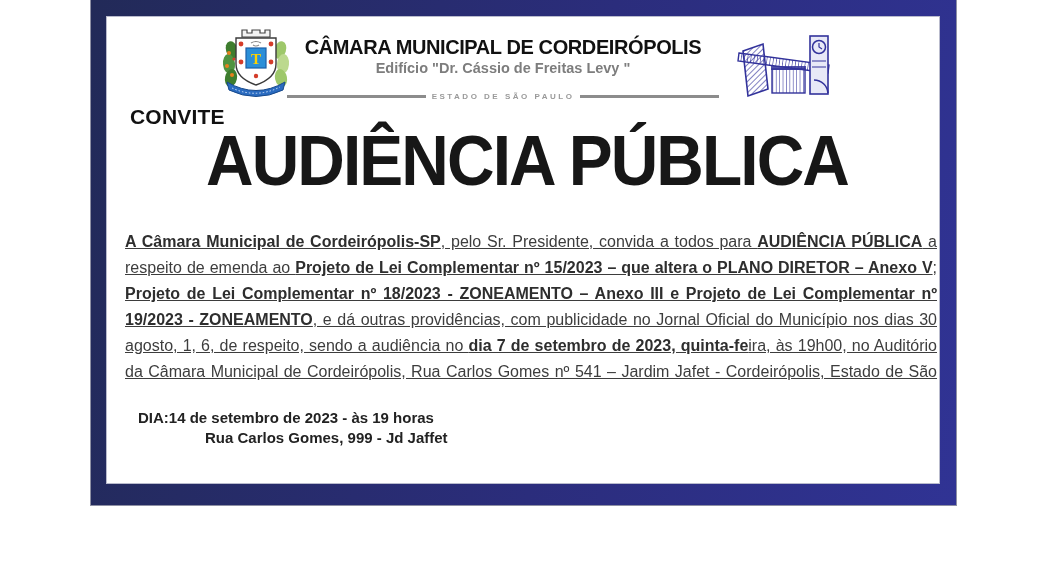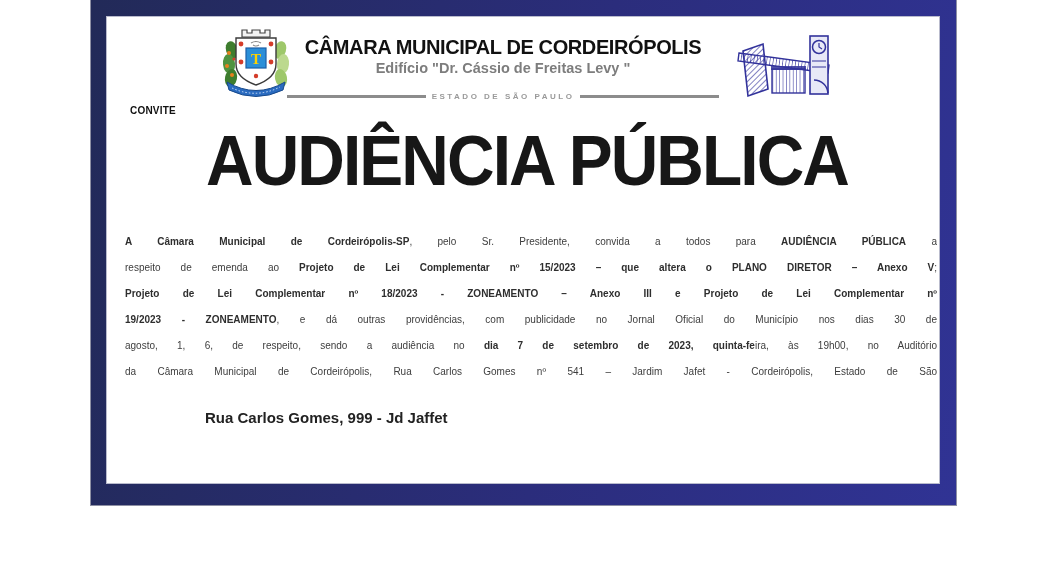--- a/index.html
+++ b/index.html
@@ -17,28 +17,28 @@
     background:#ffffff; box-shadow:0 0 0 1px #b9bbcd;
   }
   .logo { position:absolute; left:111px; top:9px; }
   .masthead-text { position:absolute; left:176px; top:19px; width:440px; text-align:center; }
   .org-title { font-size:20px; font-weight:bold; color:#111111; letter-spacing:-0.4px; white-space:nowrap; }
   .org-subtitle { margin-top:1px; font-size:14.5px; font-weight:bold; color:#7d7d7d; }
   .state-divider { display:flex; align-items:center; margin-top:16px; padding:0 4px; }
   .state-divider .rule { flex:1; height:3px; background:#8c8c8c; }
   .state-label { font-size:8px; font-weight:bold; letter-spacing:2.5px; color:#9a9a9a; padding:0 6px; white-space:nowrap; }
   .building { position:absolute; left:628px; top:14px; }
-  .kicker { position:absolute; left:23px; top:88px; font-size:10px; font-weight:bold; color:#111111; letter-spacing:0.2px; }
+  .kicker { position:absolute; left:23px; top:88px; font-size:21px; font-weight:bold; color:#111111; letter-spacing:0.2px; }
   .big-title {
     position:absolute; left:14px; top:108px; width:812px; margin:0;
     text-align:center; font-size:70px; line-height:72px; font-weight:bold;
     color:#171717; letter-spacing:-2px; white-space:nowrap;
     transform:scaleX(0.94); transform-origin:50% 50%;
   }
-  .body-text { position:absolute; left:18px; top:212px; width:812px; font-size:10px; line-height:26px; color:#3d3d3d; }
+  .body-text { position:absolute; left:18px; top:212px; width:812px; font-size:16px; line-height:26px; color:#3d3d3d;text-decoration:underline; }
   .pline { text-align:justify; text-align-last:justify; height:26px; overflow:hidden; }
   .pline .b { font-weight:bold; color:#2e2e2e; }
   .details { position:absolute; left:31px; top:391px; font-size:15px; font-weight:bold; color:#222222; line-height:20px; }
   .details .indent { padding-left:67px; }
 </style>
 </head>
 <body>
 
 <div class="canvas">
   <div class="frame">
@@ -127,18 +127,19 @@
       <div class="body-text">
         <div class="pline"><span class="b">A Câmara Municipal de Cordeirópolis-SP</span><span>, pelo Sr. Presidente, convida a todos para </span><span class="b">AUDIÊNCIA PÚBLICA</span><span> a</span></div>
         <div class="pline"><span>respeito de emenda ao </span><span class="b">Projeto de Lei Complementar nº 15/2023 – que altera o PLANO DIRETOR – Anexo V</span><span>;</span></div>
         <div class="pline"><span class="b">Projeto de Lei Complementar nº 18/2023 - ZONEAMENTO – Anexo III e Projeto de Lei Complementar nº</span></div>
         <div class="pline"><span class="b">19/2023 - ZONEAMENTO</span><span>, e dá outras providências, com publicidade no Jornal Oficial do Município nos dias 30 de</span></div>
         <div class="pline"><span>agosto, 1, 6, de respeito, sendo a audiência no </span><span class="b">dia 7 de setembro de 2023, quinta-fe</span><span>ira, às 19h00, no Auditório</span></div>
         <div class="pline"><span>da Câmara Municipal de Cordeirópolis, Rua Carlos Gomes nº 541 – Jardim Jafet - Cordeirópolis, Estado de São</span></div>
       </div>
 
       <div class="details">
+        <div>DIA:14 de setembro de 2023 - às 19 horas</div>
         <div class="indent">Rua Carlos Gomes, 999 - Jd Jaffet</div>
       </div>
 
     </div>
   </div>
 </div>
 
 </body></html>

